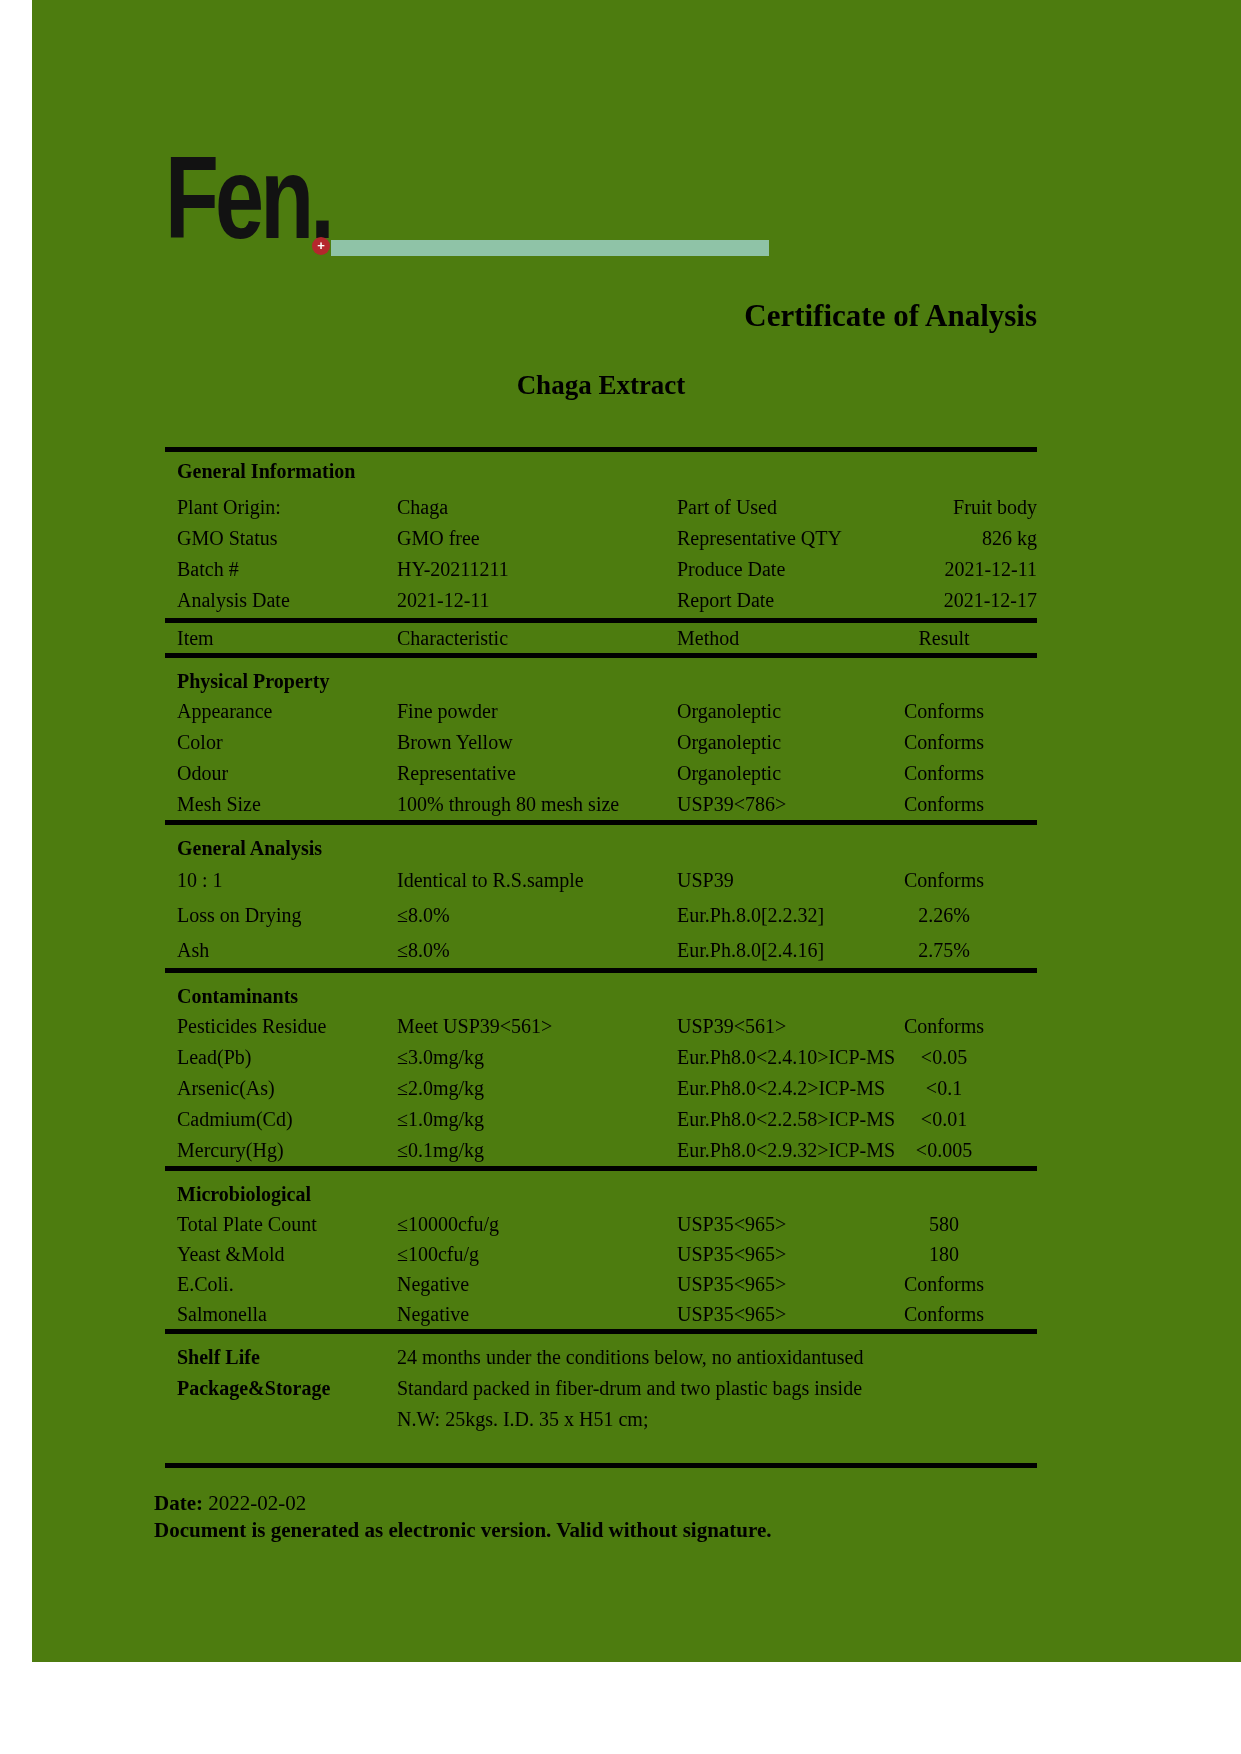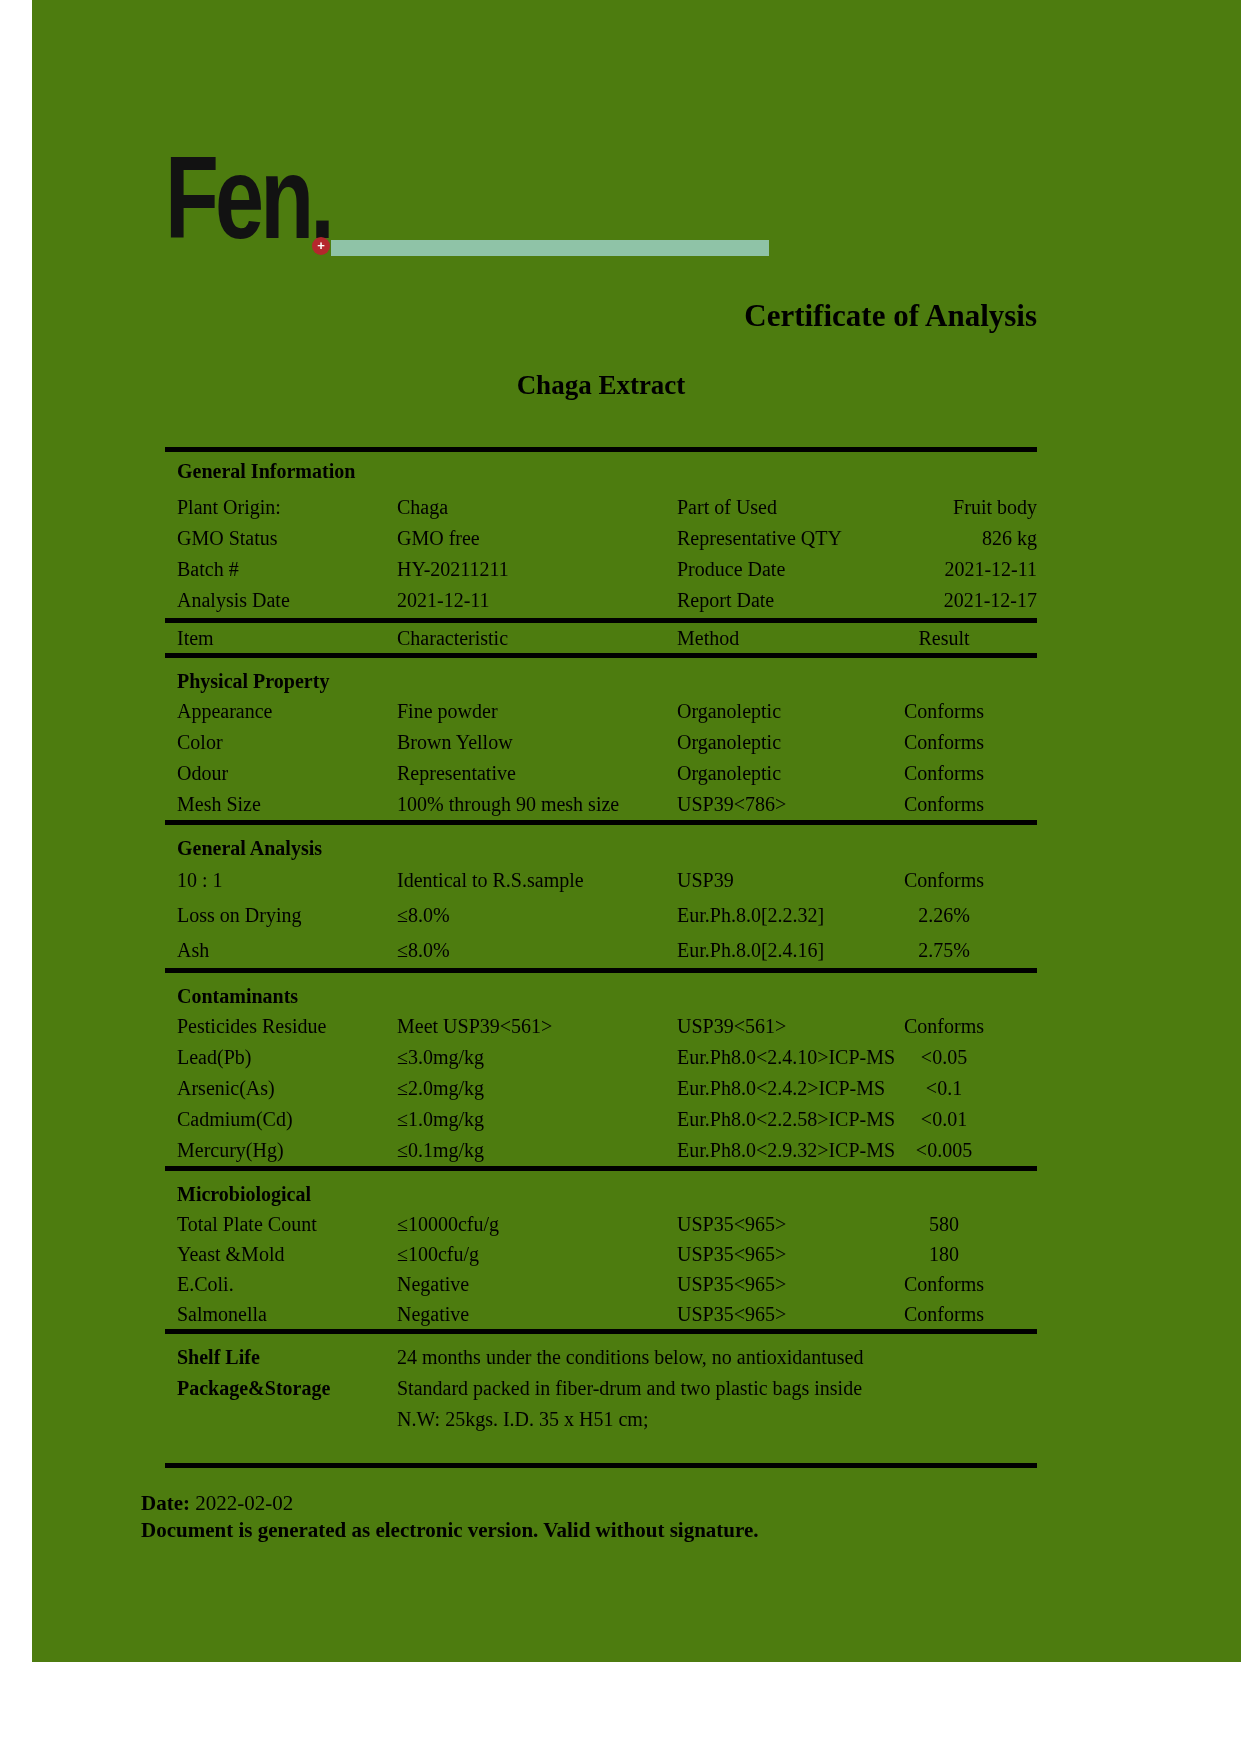--- a/index.html
+++ b/index.html
@@ -50,21 +50,21 @@
   .rows-micro .grid-row { height:30px; line-height:30px; }
   .c1 { padding-left:12px; white-space:nowrap; }
   .c2, .c3 { white-space:nowrap; }
   .c4 { text-align:center; padding-right:36px; white-space:nowrap; }
   .c4l { text-align:right; white-space:nowrap; }
   .storage { margin-top:8px; }
   .storage-row { display:grid; grid-template-columns:232px 640px; height:31px; line-height:31px; }
   .storage-row .lbl { font-weight:bold; padding-left:12px; white-space:nowrap; }
   .final-rule { margin-top:28px; }
   
-  .footer { position:absolute; left:109px; top:1490px; font-size:21px; }
+  .footer { position:absolute; left:122px; top:1490px; font-size:21px; }
   .date-line { height:26px; line-height:26px; }
   .date-line .b { font-weight:bold; }
   .note { font-weight:bold; margin-top:2px; }
 </style>
 </head>
 <body>
 
 <div class="page">
 
   <div class="logo">
@@ -143,21 +143,21 @@
 
         <div class="grid-row">
           <span class="c1">Odour</span>
           <span class="c2">Representative</span>
           <span class="c3">Organoleptic</span>
           <span class="c4">Conforms</span>
         </div>
 
         <div class="grid-row">
           <span class="c1">Mesh Size</span>
-          <span class="c2">100% through 90 mesh size</span>
+          <span class="c2">100% through 80 mesh size</span>
           <span class="c3">USP39&lt;786&gt;</span>
           <span class="c4">Conforms</span>
         </div>
       </div>
 
     <div class="rule"></div>
 
     <div class="sec-heading mt8">General Analysis</div>
     <div class="rows-gen">
 

